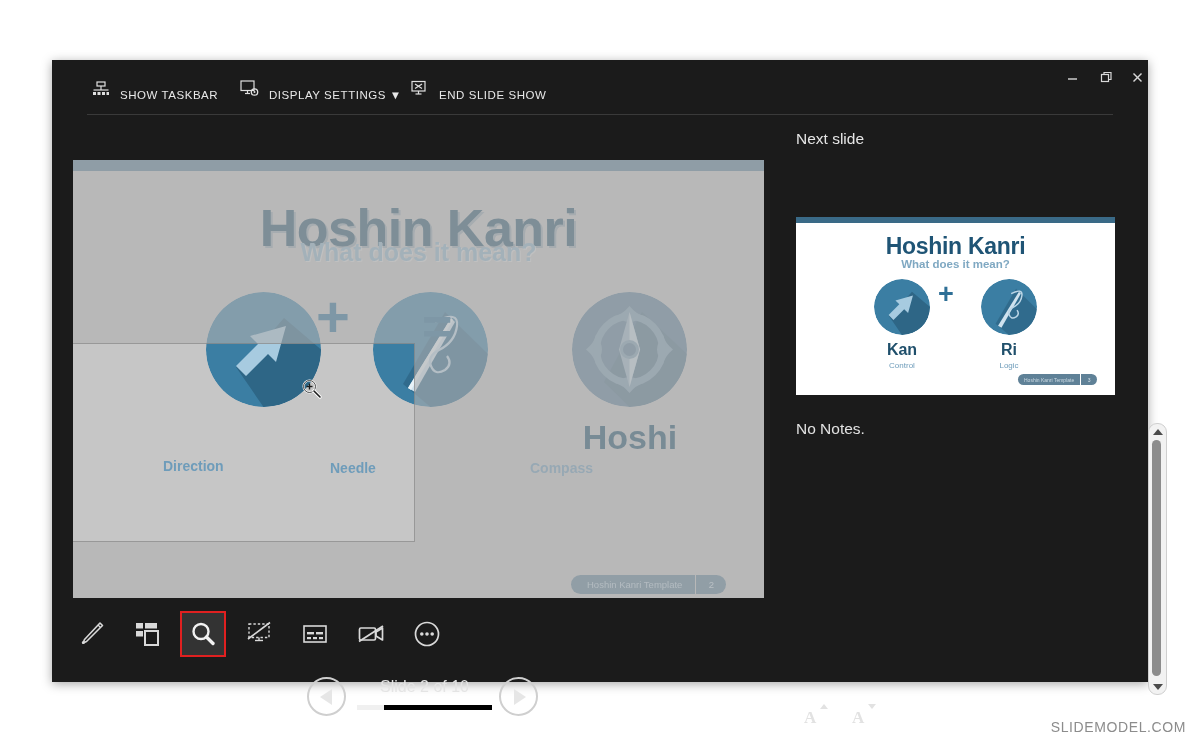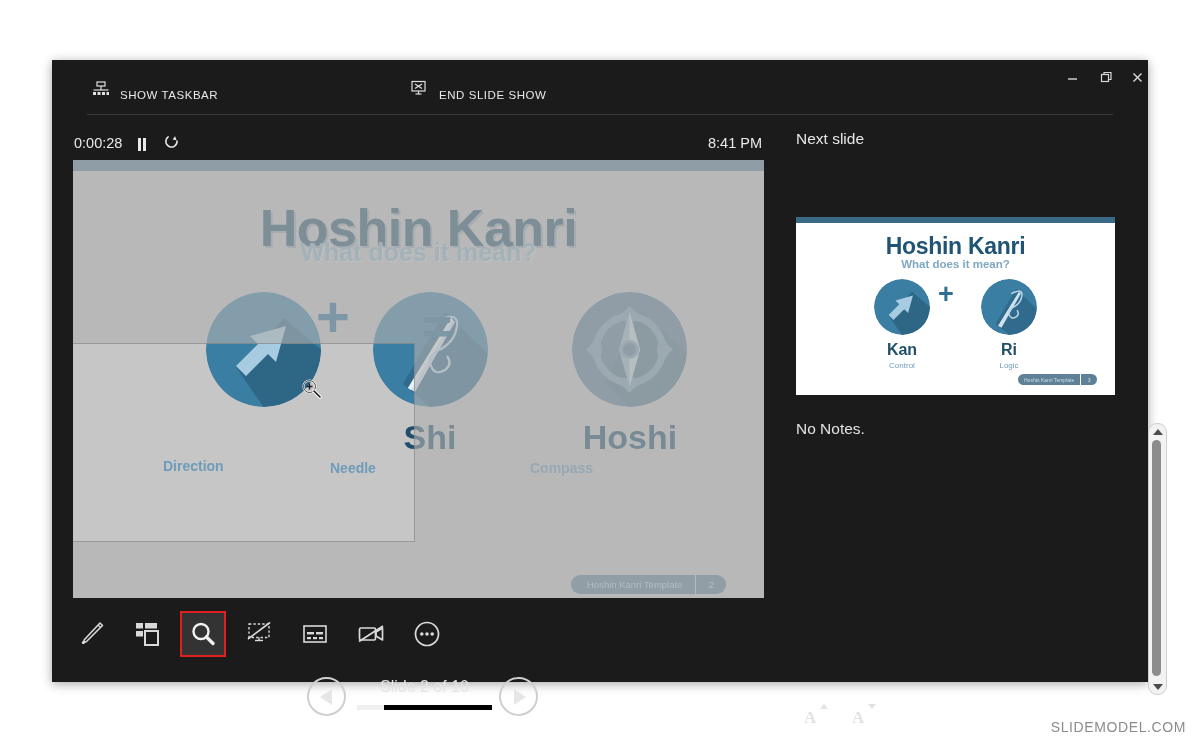--- a/index.html
+++ b/index.html
@@ -496,20 +496,32 @@
             <line x1="1.5" y1="9" x2="16.5" y2="9" stroke="#e0e0e0" stroke-width="1.2"></line>
             <rect x="1" y="11" width="3" height="3" fill="#e0e0e0"></rect>
             <rect x="5.5" y="11" width="3" height="3" fill="#e0e0e0"></rect>
             <rect x="10" y="11" width="3" height="3" fill="#e0e0e0"></rect>
             <rect x="14.5" y="11" width="2.5" height="3" fill="#e0e0e0"></rect>
           </svg>
         </span>
         <span class="topbar-label">SHOW TASKBAR</span>
       </div>
 
+      <div class="topbar-item" style="left:188px;">
+        <span class="topbar-ico">
+          <svg width="19" height="17" viewBox="0 0 19 17">
+            <rect x="1" y="1" width="13" height="9.5" fill="none" stroke="#e0e0e0" stroke-width="1.2"></rect>
+            <line x1="5" y1="13.5" x2="10" y2="13.5" stroke="#e0e0e0" stroke-width="1.2"></line>
+            <line x1="7.5" y1="10.5" x2="7.5" y2="13.5" stroke="#e0e0e0" stroke-width="1.2"></line>
+            <circle cx="14.5" cy="12" r="3.2" fill="none" stroke="#e0e0e0" stroke-width="1.3"></circle>
+            <circle cx="14.5" cy="12" r="1" fill="#e0e0e0"></circle>
+          </svg>
+        </span>
+        <span class="topbar-label">DISPLAY SETTINGS ▼</span>
+      </div>
 
       <div class="topbar-item" style="left:358px;">
         <span class="topbar-ico">
           <svg width="19" height="17" viewBox="0 0 19 17">
             <rect x="2" y="1.5" width="13" height="9.5" fill="none" stroke="#e0e0e0" stroke-width="1.2"></rect>
             <line x1="5.5" y1="14" x2="11.5" y2="14" stroke="#e0e0e0" stroke-width="1.2"></line>
             <line x1="8.5" y1="11" x2="8.5" y2="14" stroke="#e0e0e0" stroke-width="1.2"></line>
             <line x1="5" y1="4" x2="12" y2="8.5" stroke="#e0e0e0" stroke-width="1.2"></line>
             <line x1="12" y1="4" x2="5" y2="8.5" stroke="#e0e0e0" stroke-width="1.2"></line>
           </svg>
@@ -537,36 +549,20 @@
       <div class="wctl" style="left:1068px;">
         <span>
           <svg width="13" height="13" viewBox="0 0 13 13">
             <line x1="2.5" y1="2.5" x2="10.5" y2="10.5" stroke="#d8d8d8" stroke-width="1.5"></line>
             <line x1="10.5" y1="2.5" x2="2.5" y2="10.5" stroke="#d8d8d8" stroke-width="1.5"></line>
           </svg>
         </span>
       </div>
     </div>
 
-    <div id="timer-row">
-      <div id="timer-text">0:00:28</div>
-      <div id="pause-btn">
-        <i></i>
-          <i></i>
-      </div>
-      <div id="restart-btn">
-        <span>
-          <svg width="17" height="17" viewBox="0 0 17 17">
-            <path d="M13.4 3.5 A5.6 5.6 0 1 1 3.6 3.5" fill="none" stroke="#e9e9e9" stroke-width="1.5" stroke-linecap="round" transform="rotate(25 8.5 8.5)"></path>
-            <polygon points="13.1,1.2 14.6,5.2 10.6,4.5" fill="#e9e9e9"></polygon>
-          </svg>
-        </span>
-      </div>
-      <div id="clock-text">8:41 PM</div>
-    </div>
 
     <div id="current-slide">
       <div id="slide-topbar"></div>
 
       <div class="slide-surface">
 
         <div id="slide-title">Hoshin Kanri</div>
         <div id="slide-subtitle">What does it mean?</div>
 
         <div class="icon-circle" style="left:133px; top:132px;">
@@ -599,21 +595,20 @@
             <path d="M101 57.5 Q93 51 91 43 Q85 51 85 57.5 Q85 64 91 72 Q93 64 101 57.5 Z" fill="#7d9db2"></path>
             <circle cx="57.5" cy="57.5" r="33" fill="none" stroke="#7d9db2" stroke-width="7"></circle>
             <polygon points="57.5,20 68,57.5 57.5,95 47,57.5" fill="#9ab4c6"></polygon>
             <polygon points="57.5,20 68,57.5 57.5,95" fill="#c2d4e0"></polygon>
             <circle cx="57.5" cy="57.5" r="8" fill="#5c7f98" stroke="#7d9db2" stroke-width="3"></circle>
           </svg>
         </div>
 
         <div class="term-sub" style="left:90px; top:298px;">Direction</div>
 
-        <div class="term-main" style="left:257px; top:258px;">Shi</div>
         <div class="term-sub" style="left:257px; top:300px;">Needle</div>
 
         <div class="term-main" style="left:457px; top:258px;">Hoshi</div>
         <div class="term-sub" style="left:457px; top:300px;">Compass</div>
 
         <div id="slide-footer">
           <div id="footer-name">Hoshin Kanri Template</div>
           <div id="footer-num">2</div>
         </div>
       </div>

